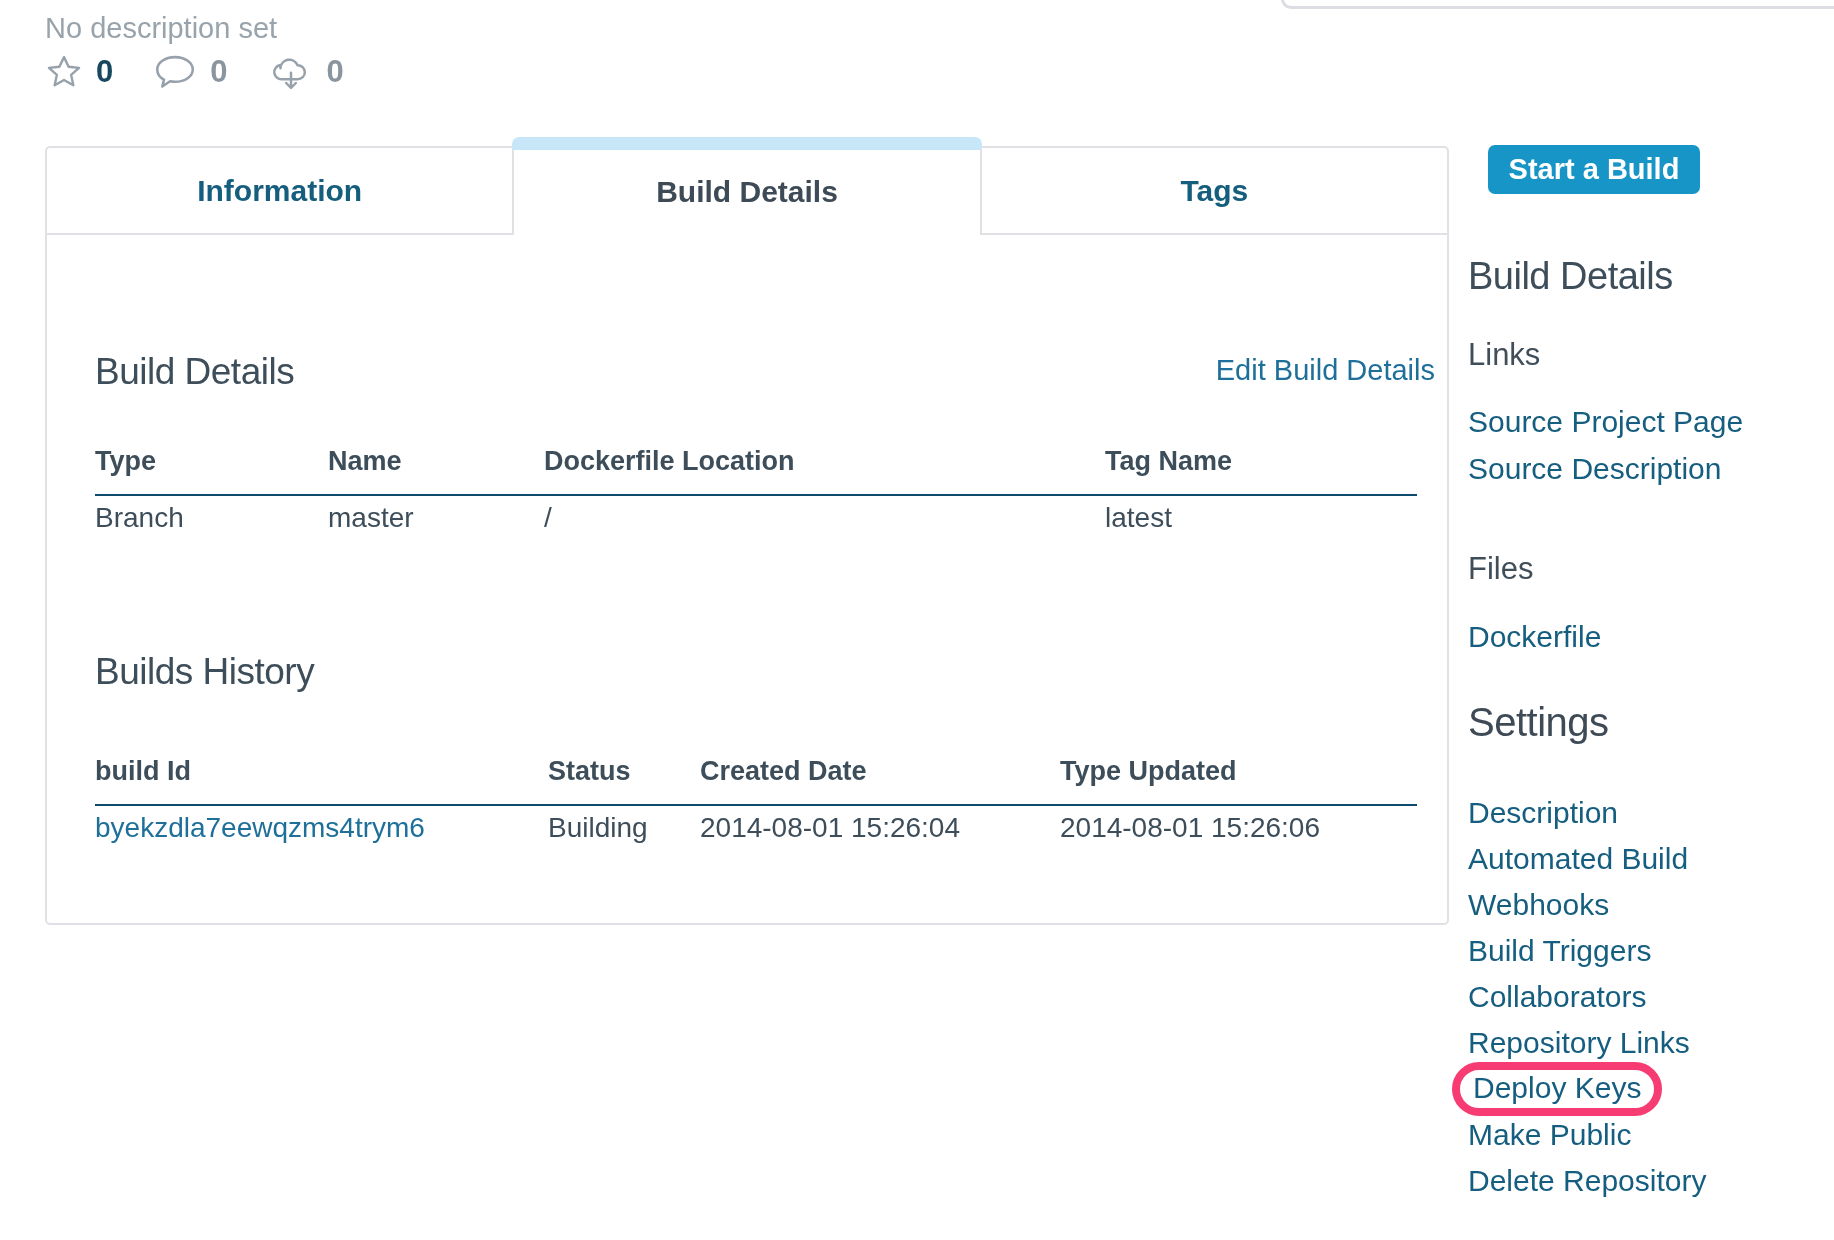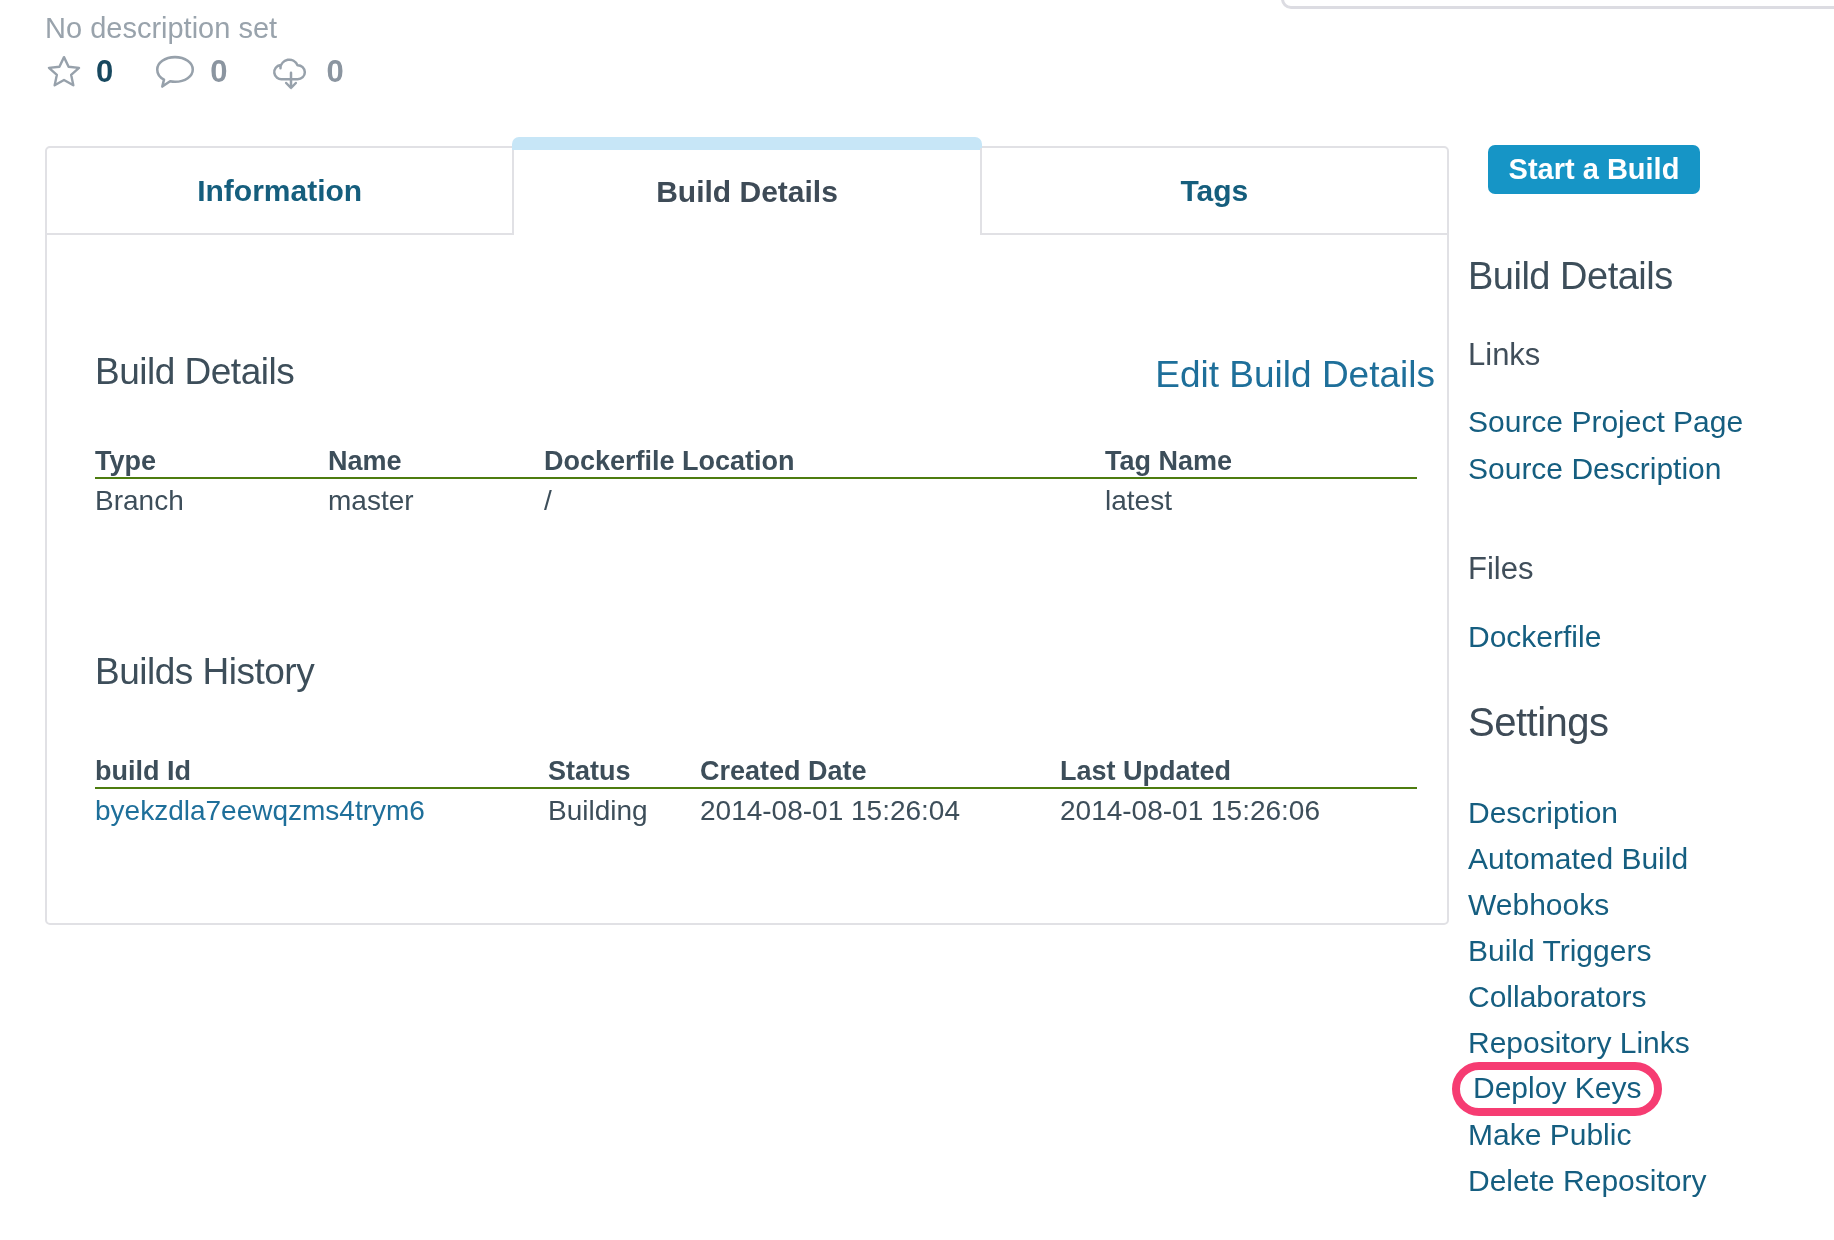--- a/index.html
+++ b/index.html
@@ -31,25 +31,25 @@
     border-bottom:2px solid #e1e1e5;box-sizing:border-box;position:relative;}
   .tab + .tab{border-left:2px solid #e1e1e5;}
   .tab.active{color:#3e4b57;border-bottom:none;background:#fff;}
   .tab.active::before{content:"";position:absolute;left:-2px;right:-2px;top:-11px;height:13px;
     background:#c7e6f7;border-radius:7px 7px 0 0;}
 
   .h2{position:absolute;font-size:37px;font-weight:400;color:#3d4e5a;letter-spacing:-0.5px;}
   .link{color:#1e6f9a;cursor:pointer;text-decoration:none;}
   .teal-link{color:#155e80;cursor:pointer;}
 
-  .edit-link{position:absolute;top:206px;right:12px;font-size:37px;}
+  .edit-link{position:absolute;top:206px;right:12px;font-size:29px;}
 
   .tbl{position:absolute;left:48px;width:1322px;}
   .tbl .hrow{display:grid;font-size:27px;font-weight:bold;color:#3d4e5a;
-    border-bottom:2px solid #4d7c0f;}
+    padding-bottom:17px;border-bottom:2px solid #0c4a6e;}
   .tbl .drow{display:grid;font-size:28px;color:#3d4e5a;padding-top:6px;}
   .cols1{grid-template-columns:233px 216px 561px 1fr;}
   .cols2{grid-template-columns:453px 152px 360px 1fr;}
 
   
   .btn{position:absolute;left:1488px;top:145px;width:212px;height:49px;
     background:#1695c6;border:none;border-radius:7px;color:#fff;
     font-family:inherit;font-size:29px;font-weight:bold;cursor:pointer;}
   .sb-title{position:absolute;left:1468px;top:255px;font-size:38px;color:#3d4e5a;
     font-weight:400;letter-spacing:-0.5px;}
@@ -121,21 +121,21 @@
       </div>
     </div>
 
     <div class="h2" style="left:48px;top:503px;">Builds History</div>
 
     <div class="tbl" style="top:608px;">
       <div class="hrow cols2">
         <span>build Id</span>
         <span>Status</span>
         <span>Created Date</span>
-        <span>Last Updated</span>
+        <span>Type Updated</span>
       </div>
       <div class="drow cols2">
         <span><a class="link">byekzdla7eewqzms4trym6</a></span>
         <span>Building</span>
         <span>2014-08-01 15:26:04</span>
         <span>2014-08-01 15:26:06</span>
       </div>
     </div>
 
   </div>

